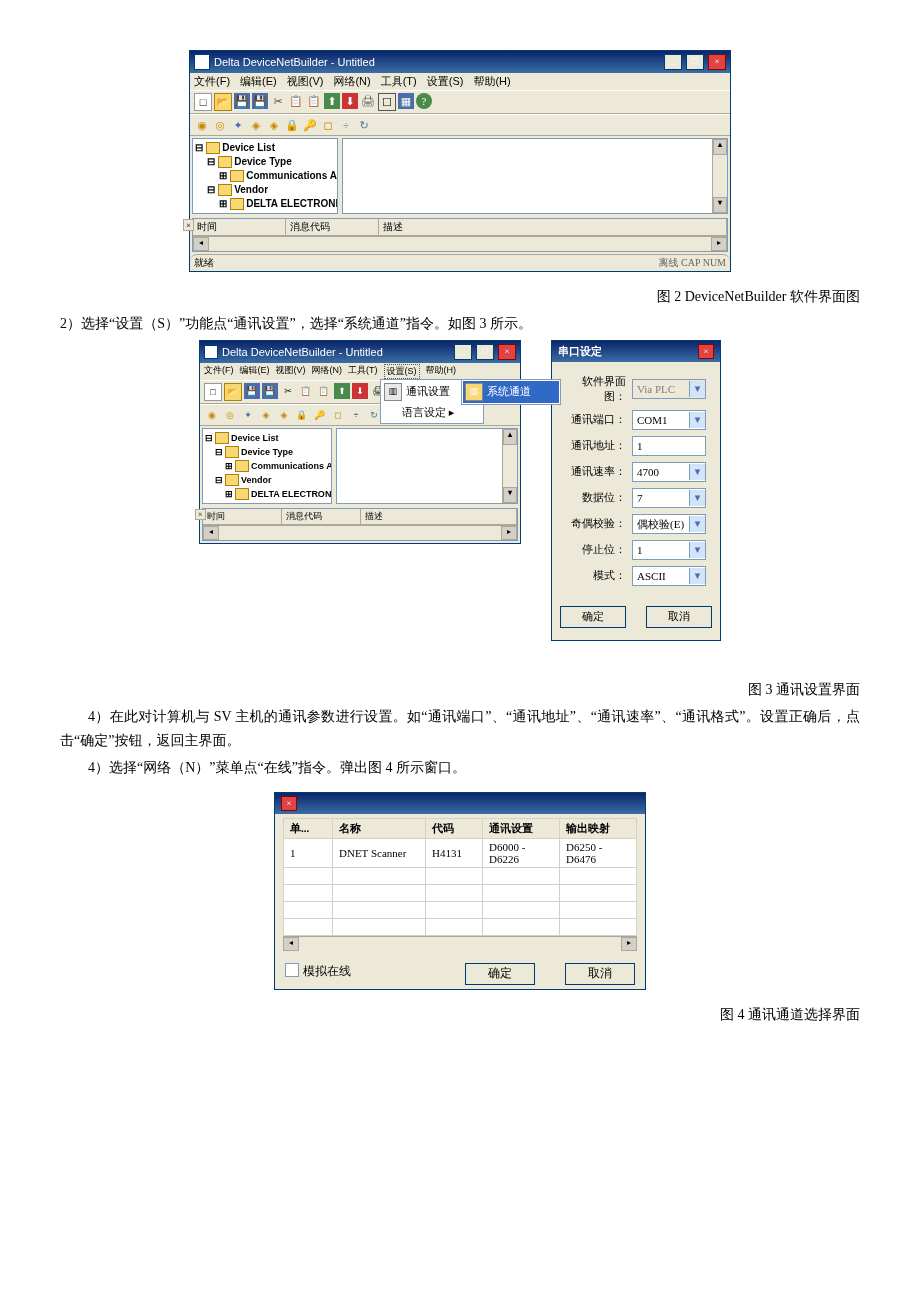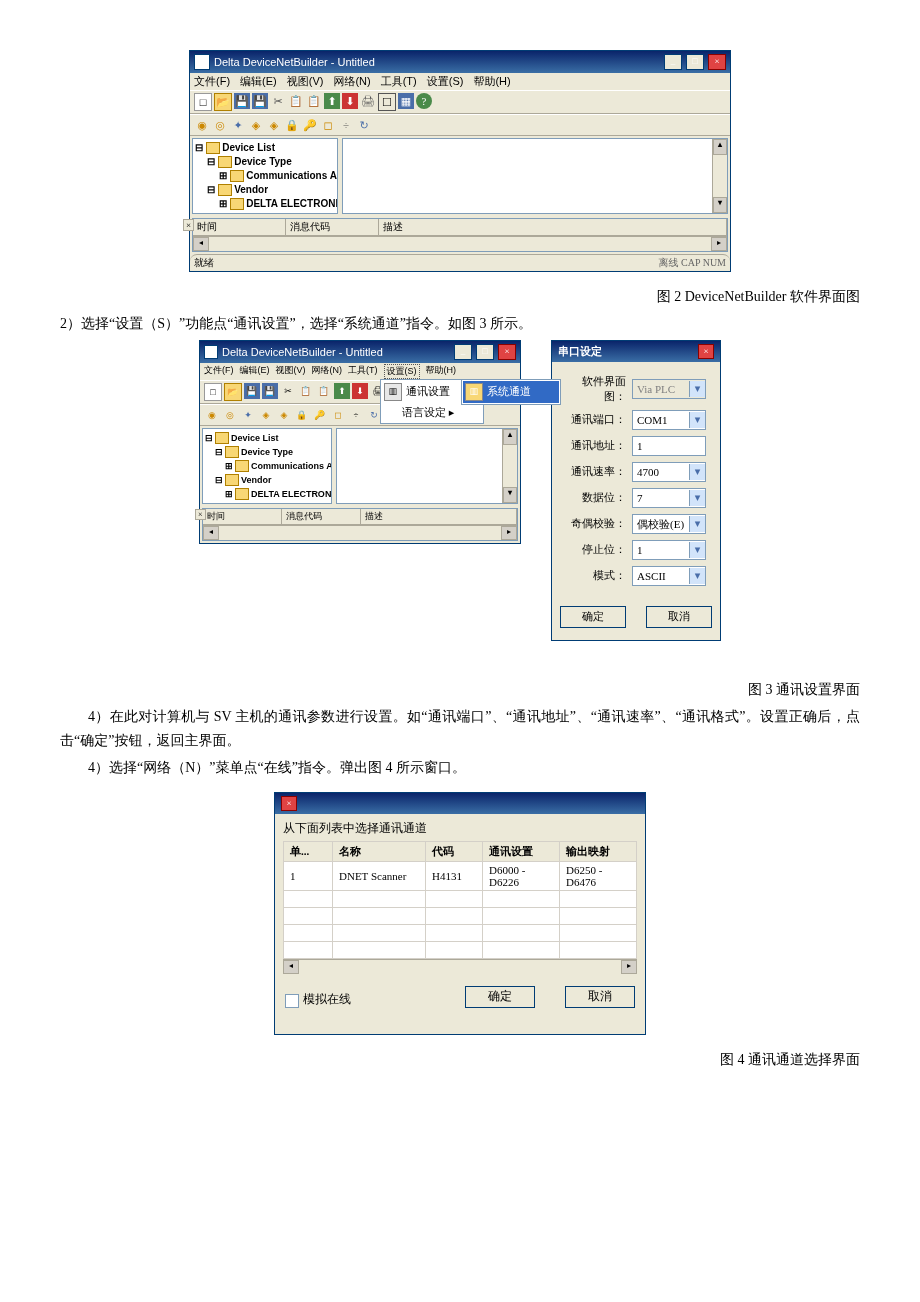--- a/index.html
+++ b/index.html
@@ -519,21 +519,20 @@
 
 <div class="caption" style="margin-top:40px;">图 3 通讯设置界面</div>
 
 <p class="body-text indent2">4）在此对计算机与 SV 主机的通讯参数进行设置。如“通讯端口”、“通讯地址”、“通讯速率”、“通讯格式”。设置正确后，点击“确定”按钮，返回主界面。</p>
 <p class="body-text indent2">4）选择“网络（N）”菜单点“在线”指令。弹出图 4 所示窗口。</p>
 
 <div class="dialog" style="width:370px;margin:12px auto 0;">
   <div class="dlg-title">
     <span class="xp-btn xp-close" style="width:14px;height:13px;">×</span>
   </div>
-  <div style="padding:6px 8px 0;font-size:12px;">从下面列表中选择通讯通道</div>
   <div style="padding:4px 8px;">
     <table class="table">
       <thead>
         <tr>
           <th style="width:36px;">单...</th>
           <th style="width:80px;">名称</th>
           <th style="width:44px;">代码</th>
           <th>通讯设置</th>
           <th>输出映射</th>
         </tr>
@@ -575,21 +574,21 @@
             <td></td>
           </tr>
       </tbody>
     </table>
     <div class="scroll-h">
       <div class="arr">◂</div>
       <div style="flex:1;"></div>
       <div class="arr">▸</div>
     </div>
   </div>
-  <div style="display:flex;align-items:flex-end;padding:8px 10px 26px;font-size:12px;">
+  <div style="display:flex;align-items:flex-start;padding:8px 10px 4px;font-size:12px;">
     <span class="checkbox"></span>
     <span>模拟在线</span>
     <div style="flex:1;"></div>
     <div class="btn" style="width:68px;height:20px;background:#ece9d8;border:1px solid #003c74;text-align:center;line-height:18px;margin-right:30px;">确定</div>
     <div class="btn" style="width:68px;height:20px;background:#ece9d8;border:1px solid #003c74;text-align:center;line-height:18px;">取消</div>
   </div>
 </div>
 
 <div class="caption">图 4 通讯通道选择界面</div>
 

